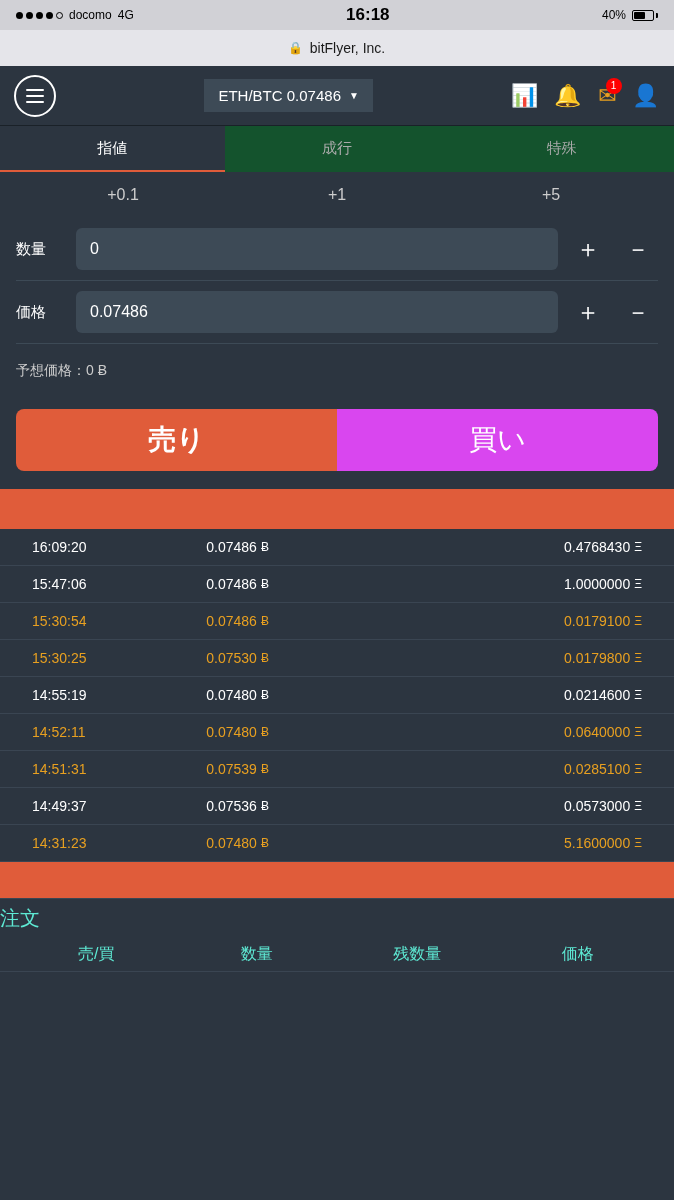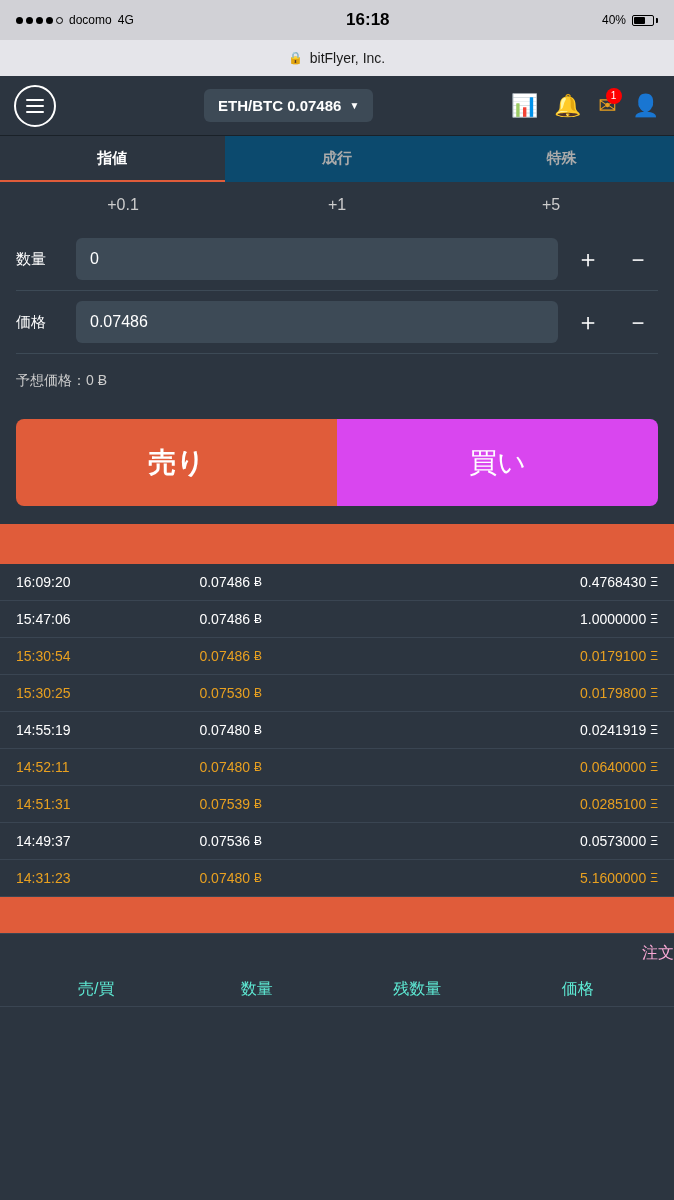--- a/index.html
+++ b/index.html
@@ -8,21 +8,21 @@
       width: 674px;
       min-height: 1200px;
       font-family: -apple-system, "Helvetica Neue", Arial, sans-serif;
       background: #2c3540;
       color: #fff;
     }
 
     
     .status-bar {
       background: #d1d1d6;
-      height: 40px;
+      height: 30px;
       display: flex;
       align-items: center;
       justify-content: space-between;
       padding: 0 16px;
       color: #000;
       font-size: 13px;
     }
     .status-left {
       display: flex;
       align-items: center;
@@ -126,30 +126,29 @@
     }
     .hamburger-line {
       width: 18px;
       height: 2px;
       background: #fff;
       border-radius: 1px;
     }
     .currency-selector {
       background: #3d4a56;
       border: none;
-      border-radius: 6px;
+      border-radius: 0;
       padding: 8px 14px;
       color: #fff;
       font-size: 15px;
       display: flex;
       align-items: center;
       gap: 8px;
       cursor: pointer;
       margin-left: 10px;
-      font-weight: bold;
     }
     .dropdown-arrow {
       font-size: 10px;
       color: #fff;
     }
     .header-icons {
       display: flex;
       align-items: center;
       gap: 16px;
     }
@@ -170,23 +169,22 @@
       height: 16px;
       font-size: 10px;
       display: flex;
       align-items: center;
       justify-content: center;
     }
 
     
     .tabs {
       display: flex;
-      background: #0c4a6e;
+      background: #14532d;
       height: 46px;
-      font-weight: bold;
     }
     .tab {
       flex: 1;
       display: flex;
       align-items: center;
       justify-content: center;
       font-size: 15px;
       color: #aaa;
       cursor: pointer;
       border-bottom: 2px solid transparent;
@@ -267,21 +265,21 @@
       color: #ccc;
       line-height: 1.8;
     }
 
     
     .action-buttons {
       display: flex;
       margin: 18px 16px;
       border-radius: 8px;
       overflow: hidden;
-      height: 87px;
+      height: 62px;
     }
     .sell-btn {
       flex: 1;
       background: #e05c3a;
       color: #fff;
       font-size: 28px;
       font-weight: 600;
       border: none;
       cursor: pointer;
       display: flex;
@@ -306,21 +304,21 @@
       background: #e05c3a;
       height: 40px;
     }
     .history-table {
       background: #2c3540;
       width: 100%;
     }
     .history-row {
       display: flex;
       align-items: center;
-      padding: 10px 16px;
+      padding: 10px 32px;
       border-bottom: 1px solid #3a4552;
       font-size: 14px;
     }
     .history-row.orange {
       color: #e8a020;
     }
     .history-row.white {
       color: #fff;
     }
     .history-time {
@@ -354,23 +352,23 @@
       background: #e05c3a;
       height: 36px;
     }
 
     
     .order-label-bar {
       background: #2c3540;
       height: 40px;
       display: flex;
       align-items: center;
-      justify-content: flex-end;
-      color: #f9a8d4;
-      font-size: 16px;
+      justify-content: flex-start;
+      color: #5eead4;
+      font-size: 20px;
       border-top: 1px solid #3a4552;
     }
     .bottom-col-headers {
       background: #2c3540;
       display: flex;
       padding: 6px 16px;
       border-bottom: 1px solid #3a4552;
     }
     .col-h {
       flex: 1;
@@ -534,21 +532,21 @@
     </span>
   </div>
 
   <div class="history-row white">
     <span class="history-time">14:55:19</span>
     <span class="history-price">
       <span>0.07480</span>
       <span class="btc-symbol">Ƀ</span>
     </span>
     <span class="history-amount">
-      <span>0.0241919</span>
+      <span>0.0214600</span>
       <span class="eth-symbol">Ξ</span>
     </span>
   </div>
 
   <div class="history-row orange">
     <span class="history-time">14:52:11</span>
     <span class="history-price">
       <span>0.07480</span>
       <span class="btc-symbol">Ƀ</span>
     </span>

